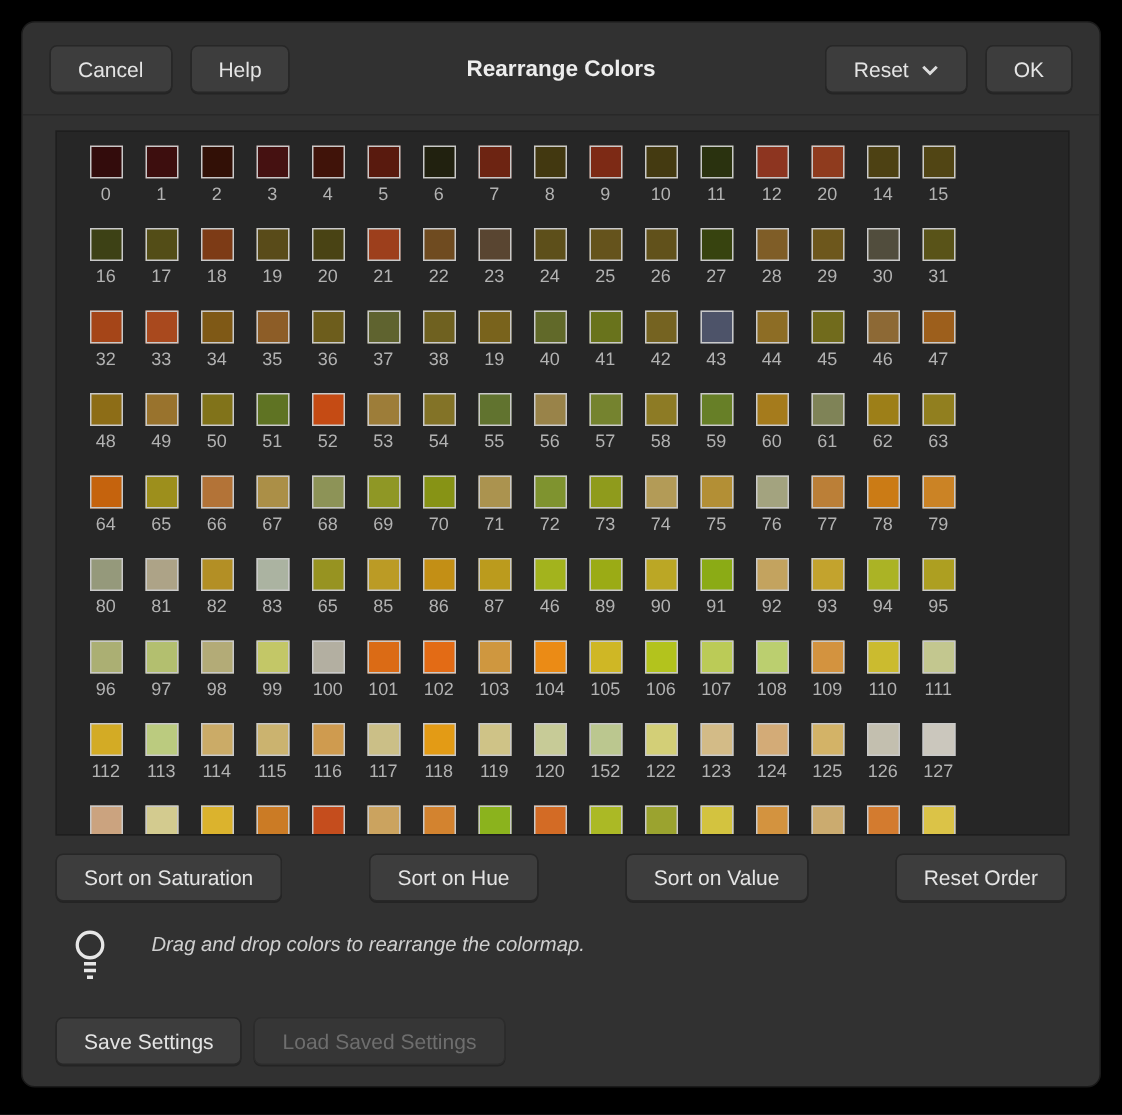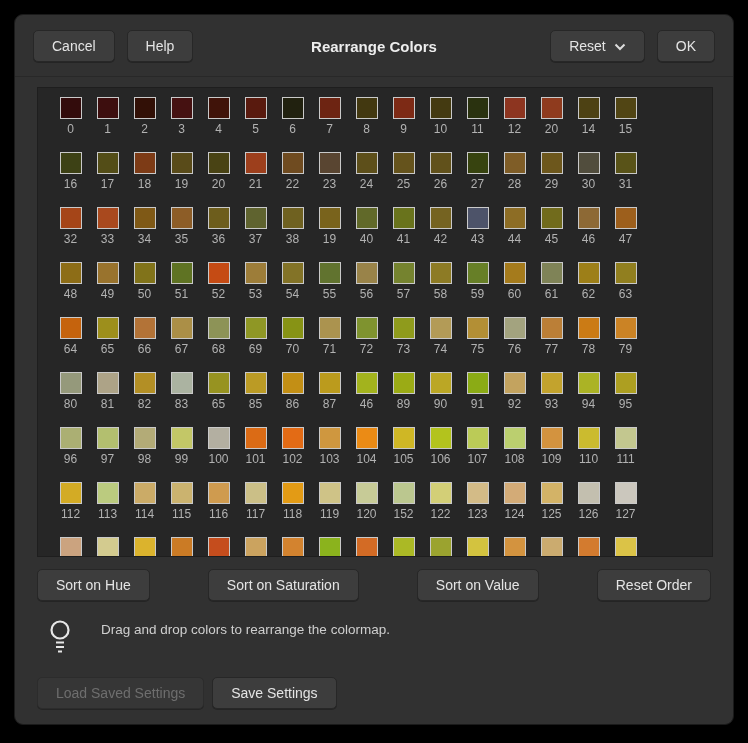--- a/index.html
+++ b/index.html
@@ -90,20 +90,21 @@
     justify-content: space-between;
   }
   
   .hint {
     margin: 18px 22px 0 32px;
     display: flex;
     align-items: flex-start;
     gap: 28px;
   }
   .hint-text {
+    font-style: italic;
     font-size: 13.5px;
     color: #cfcfcf;
     line-height: 1.4;
     padding-top: 2px;
   }
   
   .settings-row {
     margin: 18px 22px 0 22px;
     display: flex;
     gap: 8px;
@@ -694,38 +695,38 @@
         <div class="cell">
           <div class="sw" style="background: rgb(211, 123, 47);"></div>
         </div>
         <div class="cell">
           <div class="sw" style="background: rgb(219, 195, 71);"></div>
         </div>
       </div>
   </div>
 
   <div class="sort-row">
+    <button class="btn">Sort on Saturation</button>
     <button class="btn">Sort on Hue</button>
-    <button class="btn">Sort on Saturation</button>
     <button class="btn">Sort on Value</button>
     <button class="btn">Reset Order</button>
   </div>
 
   <div class="hint">
     <span>
       <svg width="26" height="36" viewBox="0 0 26 36">
         <circle cx="13" cy="11" r="8.5" fill="none" stroke="#e6e6e6" stroke-width="2.2"></circle>
         <line x1="9" y1="23.5" x2="17" y2="23.5" stroke="#e6e6e6" stroke-width="2.2"></line>
         <line x1="9" y1="28" x2="17" y2="28" stroke="#e6e6e6" stroke-width="2.2"></line>
         <line x1="11" y1="32.5" x2="15" y2="32.5" stroke="#e6e6e6" stroke-width="2.2"></line>
       </svg>
     </span>
     <div class="hint-text">
       <div>Drag and drop colors to rearrange the colormap.</div>
     </div>
   </div>
 
   <div class="settings-row">
+    <button class="btn">Save Settings</button>
     <button class="btn" disabled="">Load Saved Settings</button>
-    <button class="btn">Save Settings</button>
   </div>
 
 </div>
 
 </body></html>

